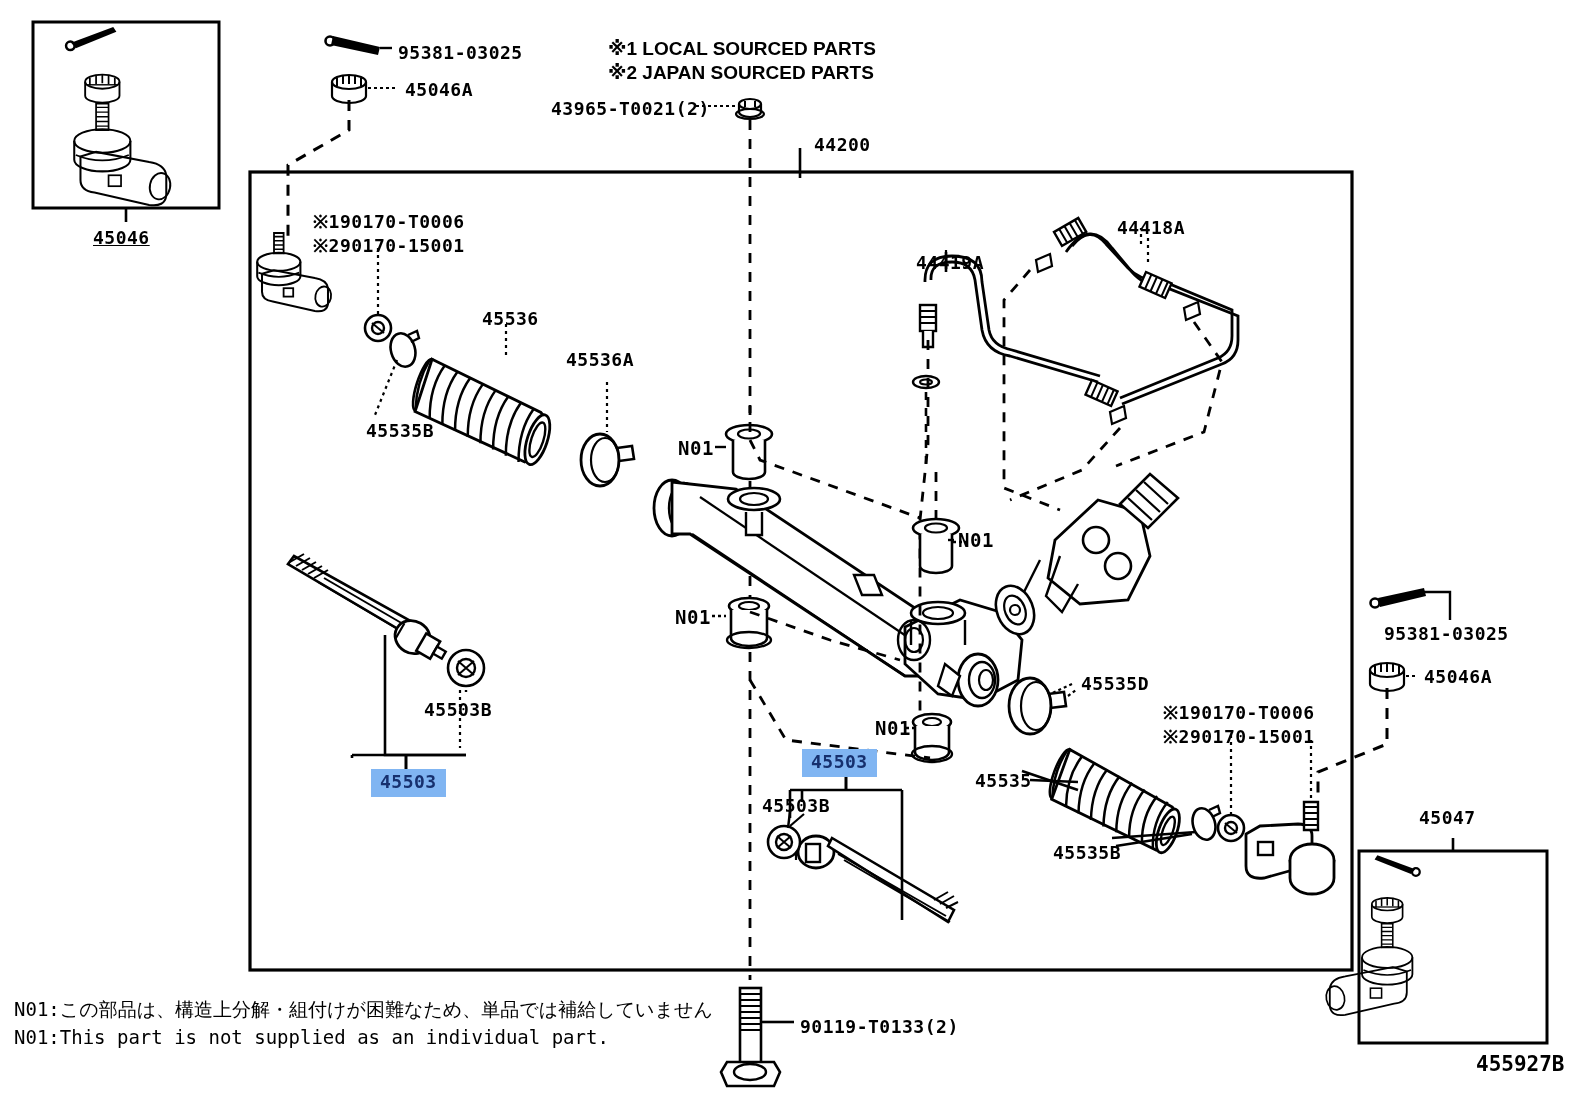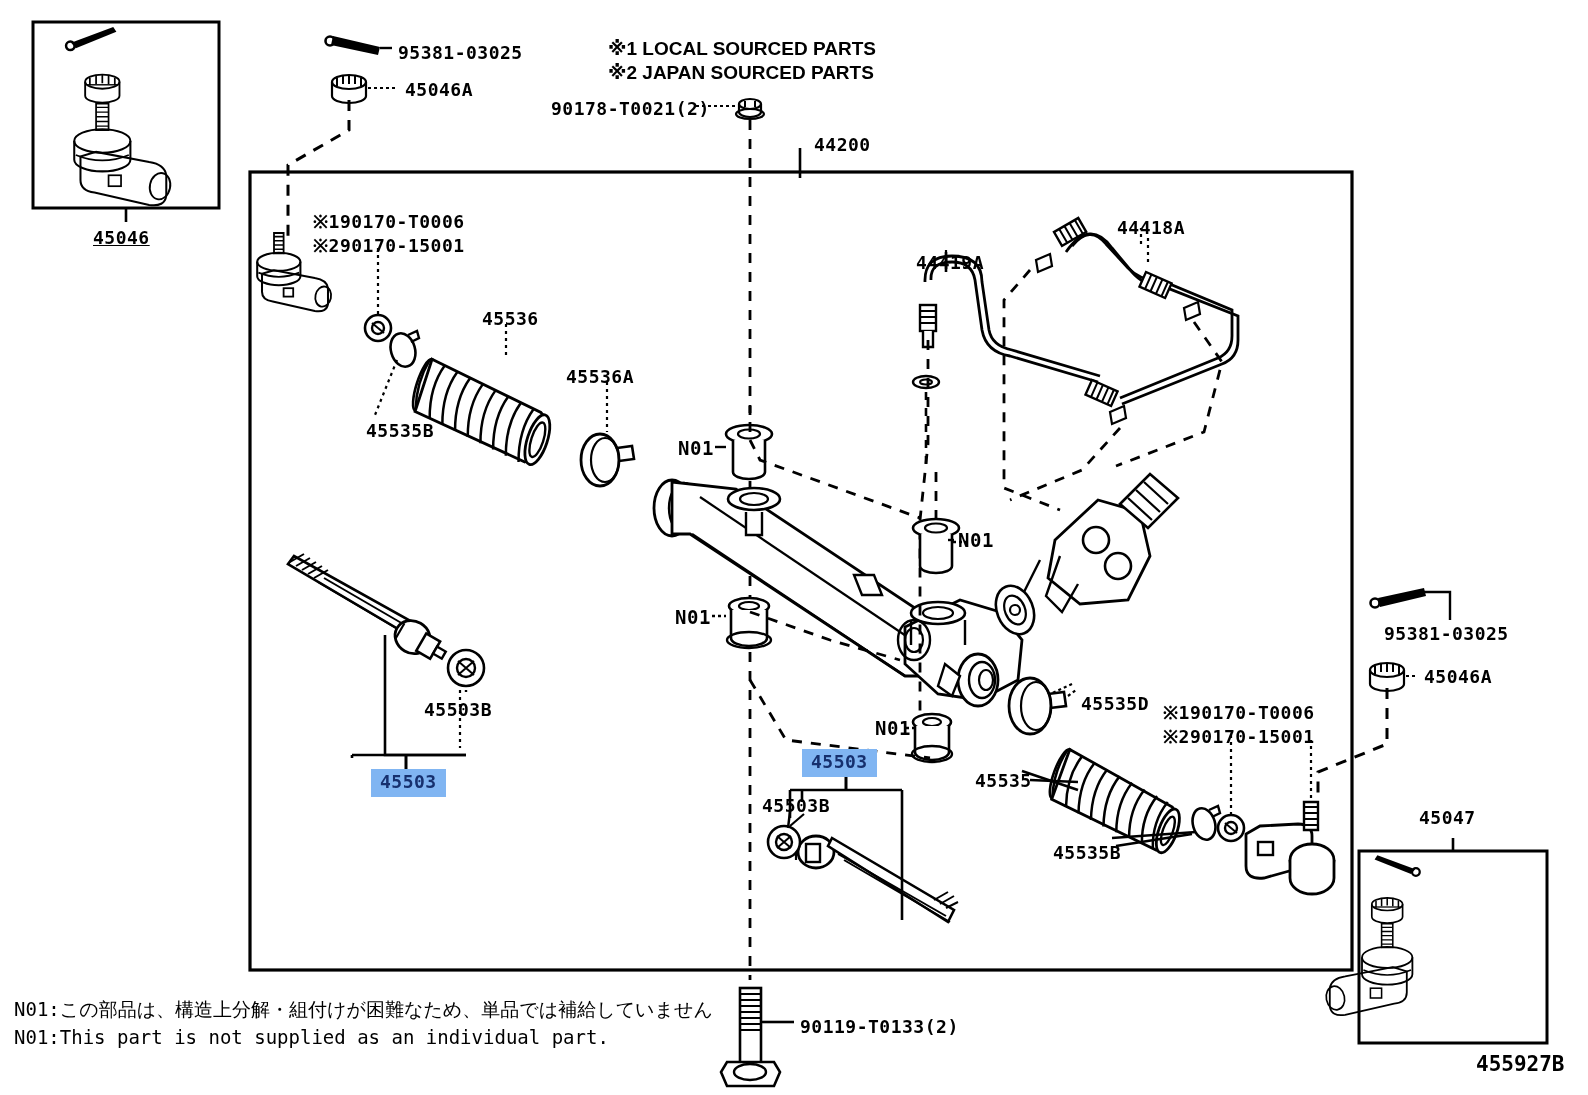--- a/index.html
+++ b/index.html
@@ -468,31 +468,31 @@
     <path d="M790 812 L788 828" stroke="#000" stroke-width="2.4"></path>
 
     <path d="M466 690 L466 692" stroke="#000" stroke-width="2.4"></path>
   </svg>
 
   <div class="sourced" style="left:608px;top:36px;">※1 LOCAL SOURCED PARTS</div>
   <div class="sourced" style="left:608px;top:60px;">※2 JAPAN SOURCED PARTS</div>
 
   <div class="lbl" style="left:398px;top:43px;">95381-03025</div>
   <div class="lbl" style="left:405px;top:80px;">45046A</div>
-  <div class="lbl" style="left:551px;top:99px;">90178-T0021(2)</div>
+  <div class="lbl" style="left:551px;top:99px;">43965-T0021(2)</div>
   <div class="lbl" style="left:814px;top:135px;">44200</div>
   <div class="lbl" style="left:313px;top:212px;">※190170-T0006</div>
   <div class="lbl" style="left:313px;top:236px;">※290170-15001</div>
   <div class="lbl" style="left:482px;top:309px;">45536</div>
-  <div class="lbl" style="left:566px;top:367px;">45536A</div>
+  <div class="lbl" style="left:566px;top:350px;">45536A</div>
   <div class="lbl" style="left:366px;top:421px;">45535B</div>
   <div class="lbl" style="left:916px;top:253px;">44419A</div>
   <div class="lbl" style="left:1117px;top:218px;">44418A</div>
   <div class="lbl" style="left:424px;top:700px;">45503B</div>
-  <div class="lbl" style="left:1081px;top:674px;margin-top:20px;">45535D</div>
+  <div class="lbl" style="left:1081px;top:674px;">45535D</div>
   <div class="lbl" style="left:1163px;top:703px;">※190170-T0006</div>
   <div class="lbl" style="left:1163px;top:727px;">※290170-15001</div>
   <div class="lbl" style="left:975px;top:771px;">45535</div>
   <div class="lbl" style="left:1053px;top:843px;">45535B</div>
   <div class="lbl" style="left:762px;top:796px;">45503B</div>
   <div class="lbl" style="left:1384px;top:624px;">95381-03025</div>
   <div class="lbl" style="left:1424px;top:667px;">45046A</div>
   <div class="lbl" style="left:800px;top:1017px;">90119-T0133(2)</div>
 
   <div class="lbl n01" style="left:678px;top:438px;">N01</div>

